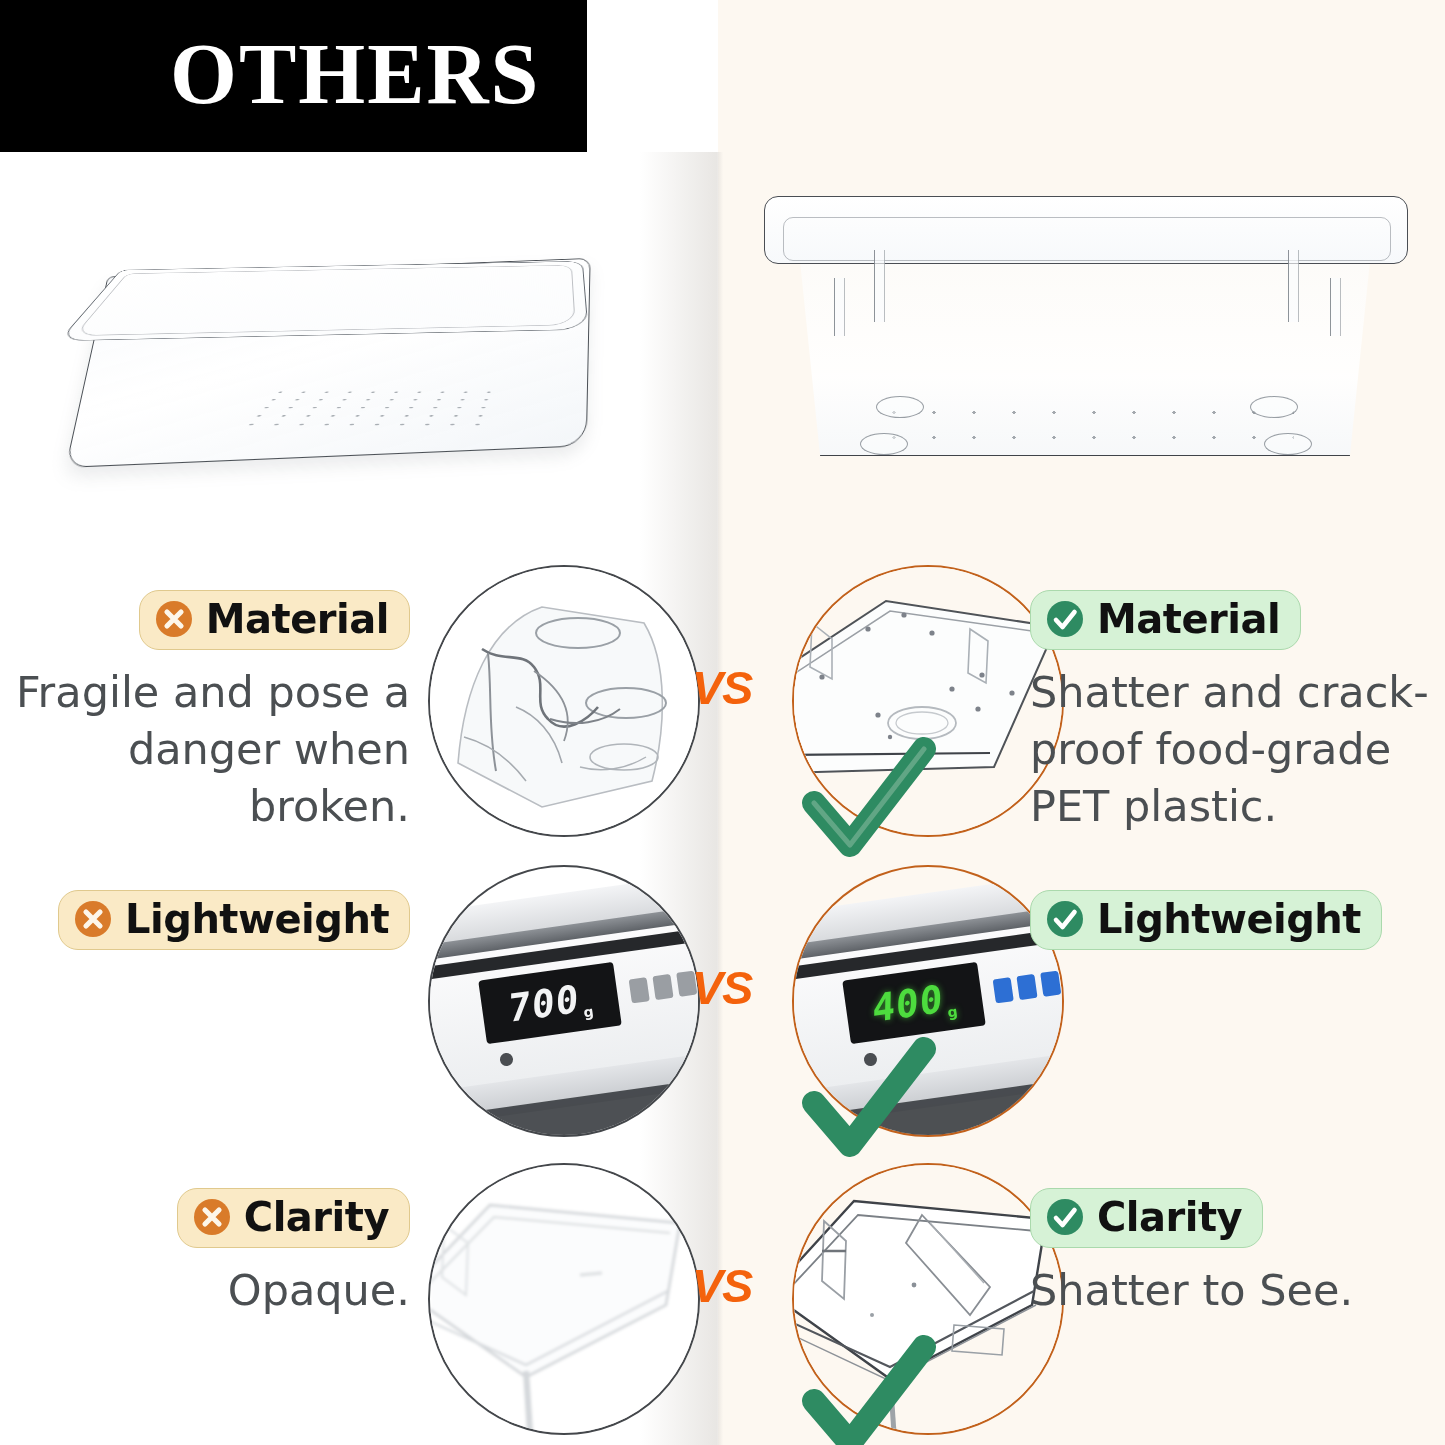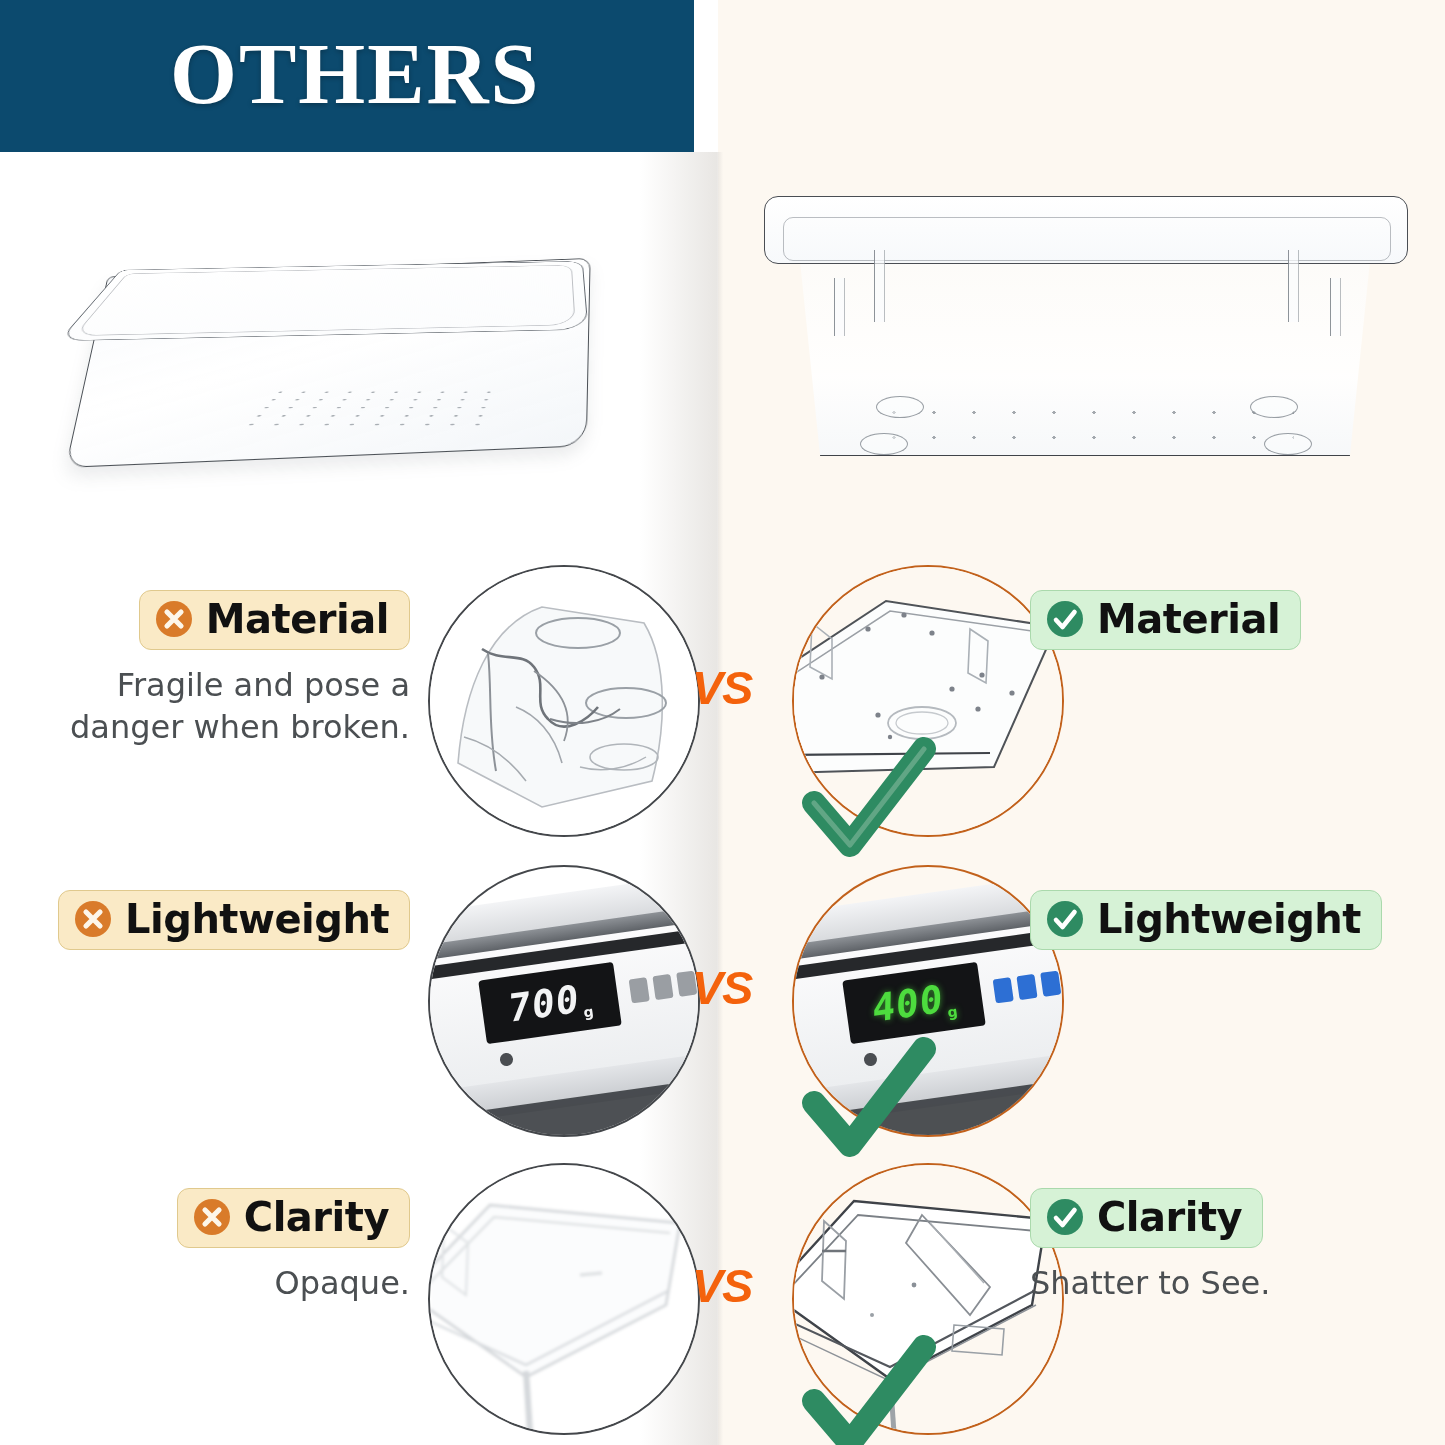--- a/index.html
+++ b/index.html
@@ -14,21 +14,21 @@
   
   .bg-left{position:absolute;left:0;top:0;width:718px;height:1445px;background:#ffffff;}
   .bg-right{position:absolute;left:718px;top:0;width:727px;height:1445px;background:#fdf8f1;}
   .seam{
     position:absolute;left:640px;top:152px;width:160px;height:1293px;
     background:linear-gradient(to right,rgba(255,255,255,0) 0%,rgba(225,222,218,.75) 48%,rgba(253,248,241,0) 52%,rgba(253,248,241,0) 100%);
   }
 
   
   .hdr{position:absolute;top:0;height:152px;}
-  .hdr-left{left:0;width:694px;background:#0c4a6e;}
+  .hdr-left{left:0;width:587px;background:#000000;}
   .hdr-right{left:718px;width:727px;background:#f4700b;}
   .hdr-title{
     position:absolute;top:50%;transform:translateY(-52%);
     color:#ffffff;font-family:"Liberation Serif", serif;
     font-weight:700;font-size:86px;letter-spacing:2px;
     text-shadow:0 2px 5px rgba(0,0,0,.28);
     white-space:nowrap;
   }
   .hdr-left .hdr-title{left:170px;}
   .hdr-right .hdr-title{left:235px;}
@@ -133,35 +133,35 @@
     pointer-events:none;
   }
 
   
   .txt{position:absolute;top:30px;width:400px;}
   .txt-left{left:10px;text-align:right;}
   .txt-right{left:1030px;text-align:left;}
 
   .badge{
     display:inline-flex;align-items:center;gap:12px;
-    padding:8px 20px 10px 14px;border-radius:12px;
+    padding:8px 20px 10px 14px;border-radius:20px;
   }
   .badge-bad{background:#faeac6;border:1px solid #e0c98d;}
   .badge-good{background:#d6f2d6;border:1px solid #aad9ac;}
   .badge-label{
     font-family:"DejaVu Sans", sans-serif;
     font-weight:700;font-size:40px;color:#111111;line-height:1;
     letter-spacing:-.5px;
   }
   .badge-icon{width:40px;height:40px;flex:0 0 40px;display:block;}
 
   .desc{
     margin-top:14px;
     font-family:"DejaVu Sans", sans-serif;
-    font-size:32px;line-height:1.32;color:#4b4f52;font-weight:400;
+    font-size:43px;line-height:1.32;color:#4b4f52;font-weight:400;
   }
 
   
   .crack{position:absolute;left:0;top:0;width:100%;height:100%;}
   
   .scale{position:absolute;left:0;top:0;width:268px;height:268px;}
   .scale .deck{
     position:absolute;left:-30px;top:26px;width:330px;height:58px;
     background:linear-gradient(180deg,#f3f4f6 0%,#d9dbde 55%,#bcbfc3 100%);
     border-radius:6px;transform:rotate(-8deg);
@@ -320,20 +320,21 @@
     </svg>
 
     <div class="txt txt-right">
       <div class="badge badge-good">
         <svg class="badge-icon" viewBox="0 0 40 40">
           <circle cx="20" cy="20" r="18" fill="#2e8b62"></circle>
           <path d="M11 21 L17.5 28 L29.5 13" fill="none" stroke="#ffffff" stroke-width="4.6" stroke-linecap="round" stroke-linejoin="round"></path>
         </svg>
         <span class="badge-label">Material</span>
       </div>
+      <div class="desc">Shatter and crack-proof food-grade PET plastic.</div>
     </div>
   </div>
 
   <div class="row row-2">
 
     <div class="txt txt-left">
       <div class="badge badge-bad">
         <svg class="badge-icon" viewBox="0 0 40 40">
           <circle cx="20" cy="20" r="18" fill="#d97b2a"></circle>
           <path d="M13 13 L27 27 M27 13 L13 27" stroke="#fdf6ea" stroke-width="5.2" stroke-linecap="round"></path>

